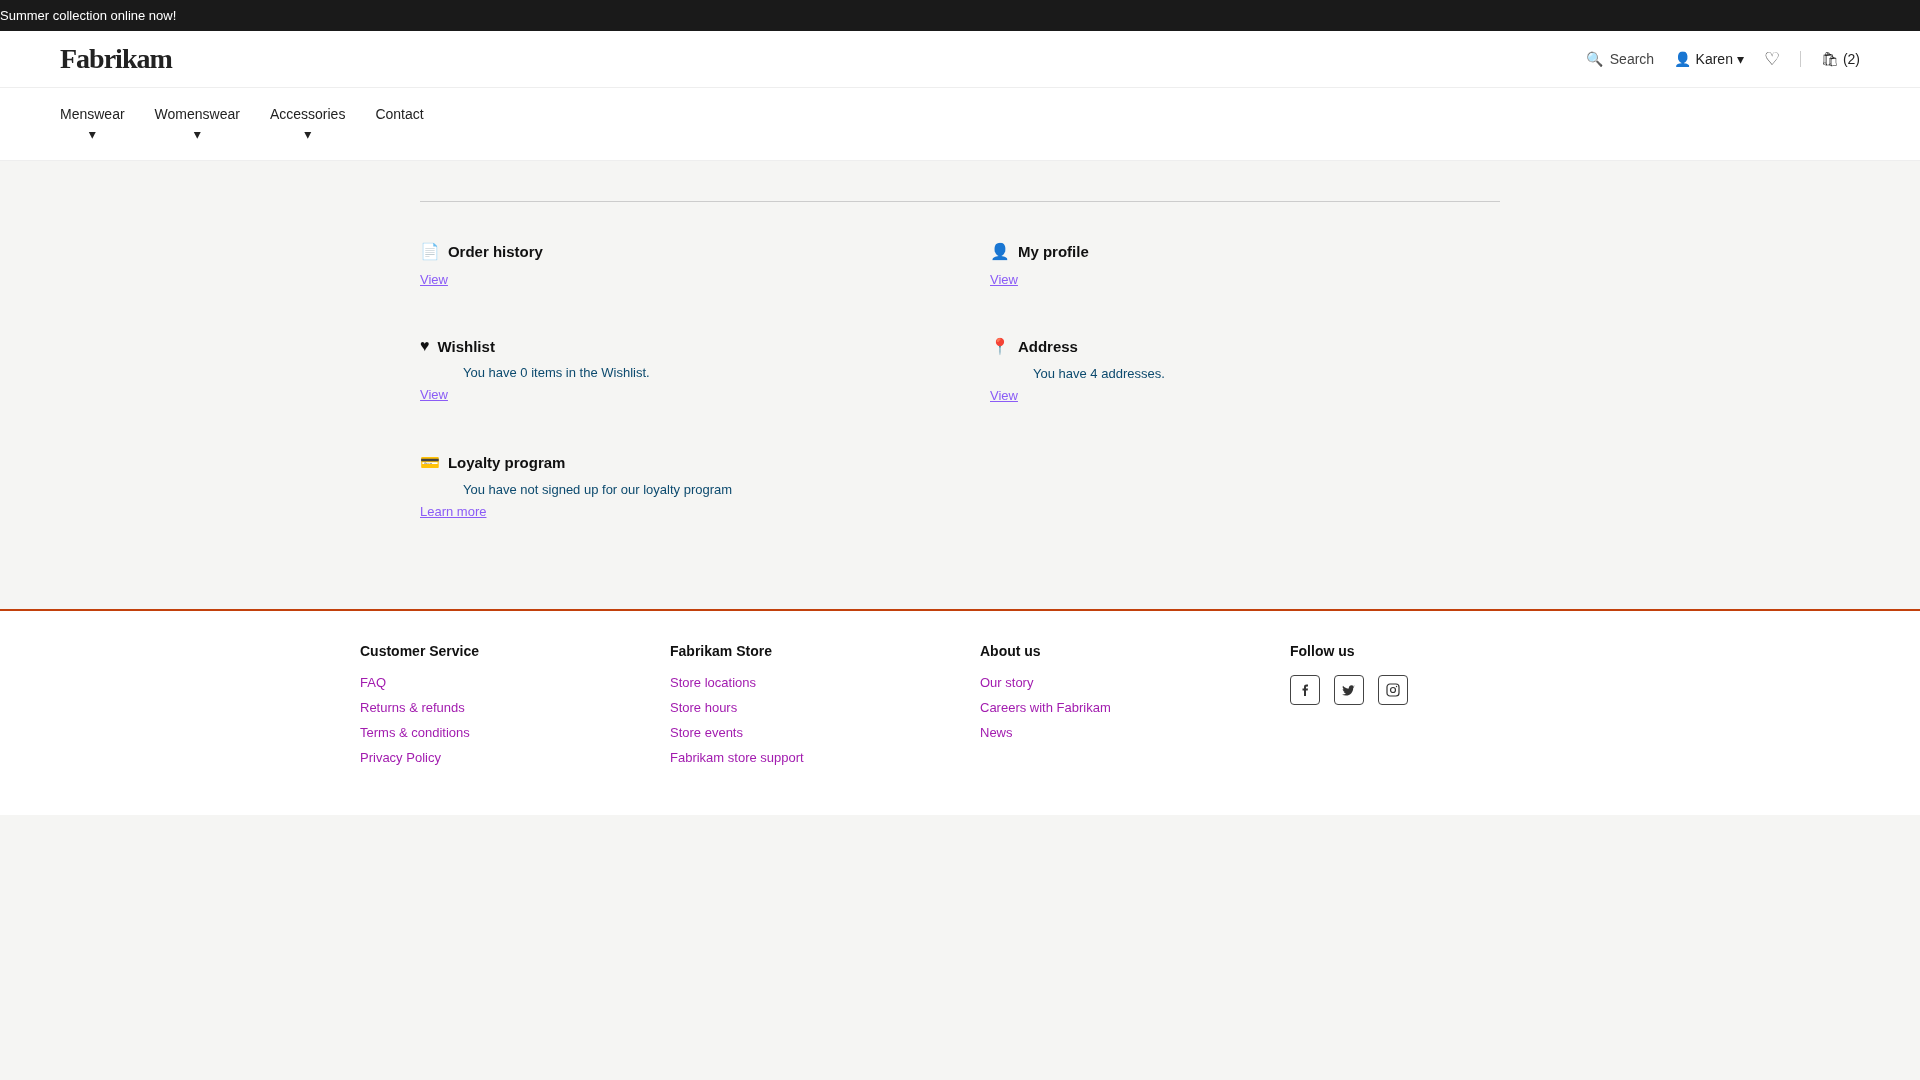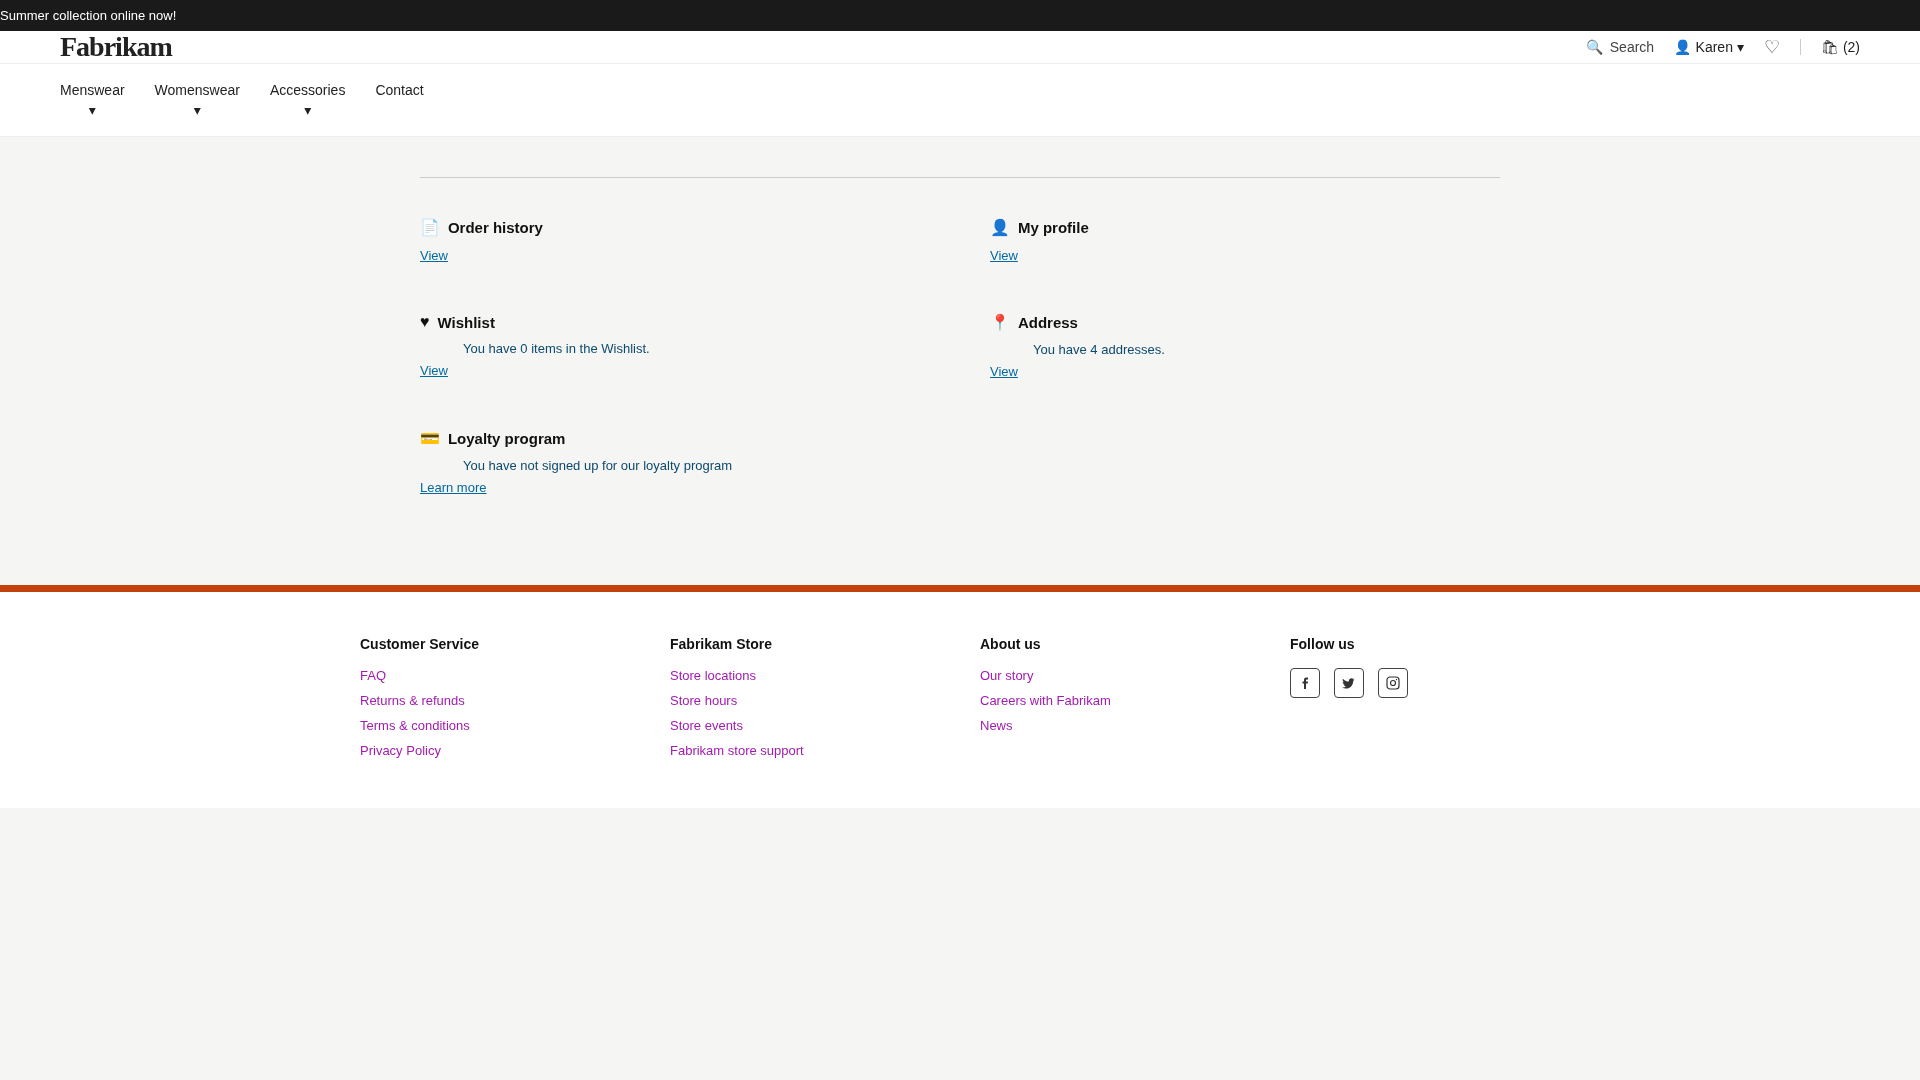--- a/index.html
+++ b/index.html
@@ -13,21 +13,21 @@
       padding: 8px 0;
       font-size: 13px;
     }
 
     
     .header {
       background: #fff;
       display: flex;
       align-items: center;
       justify-content: space-between;
-      padding: 0 60px;
+      padding: 12px 60px;
       border-bottom: 1px solid #eee;
     }
     .logo {
       font-size: 28px;
       font-weight: 700;
       font-family: Georgia, serif;
       color: #222;
       letter-spacing: -1px;
     }
     .header-right {
@@ -125,36 +125,36 @@
     .account-section-icon {
       font-size: 16px;
     }
     .account-section p {
       font-size: 13px;
       color: #0c4a6e;
       margin-bottom: 6px;
       margin-left: 43px;
     }
     .account-link {
-      color: #0369a1;
+      color: #8b5cf6;
       text-decoration: underline;
       font-size: 13px;
       cursor: pointer;
     }
 
     
     .loyalty-section {
       grid-column: 1;
     }
 
     
     footer {
       background: #fff;
-      padding: 44px 60px 40px;
-      border-top: 7px solid #c2410c;
+      padding: 32px 60px 40px;
+      border-top: 2px solid #c2410c;
     }
     .footer-grid {
       display: grid;
       grid-template-columns: 1fr 1fr 1fr 1fr;
       gap: 40px;
       max-width: 1200px;
       margin: 0 auto;
     }
     .footer-col h4 {
       font-size: 14px;

